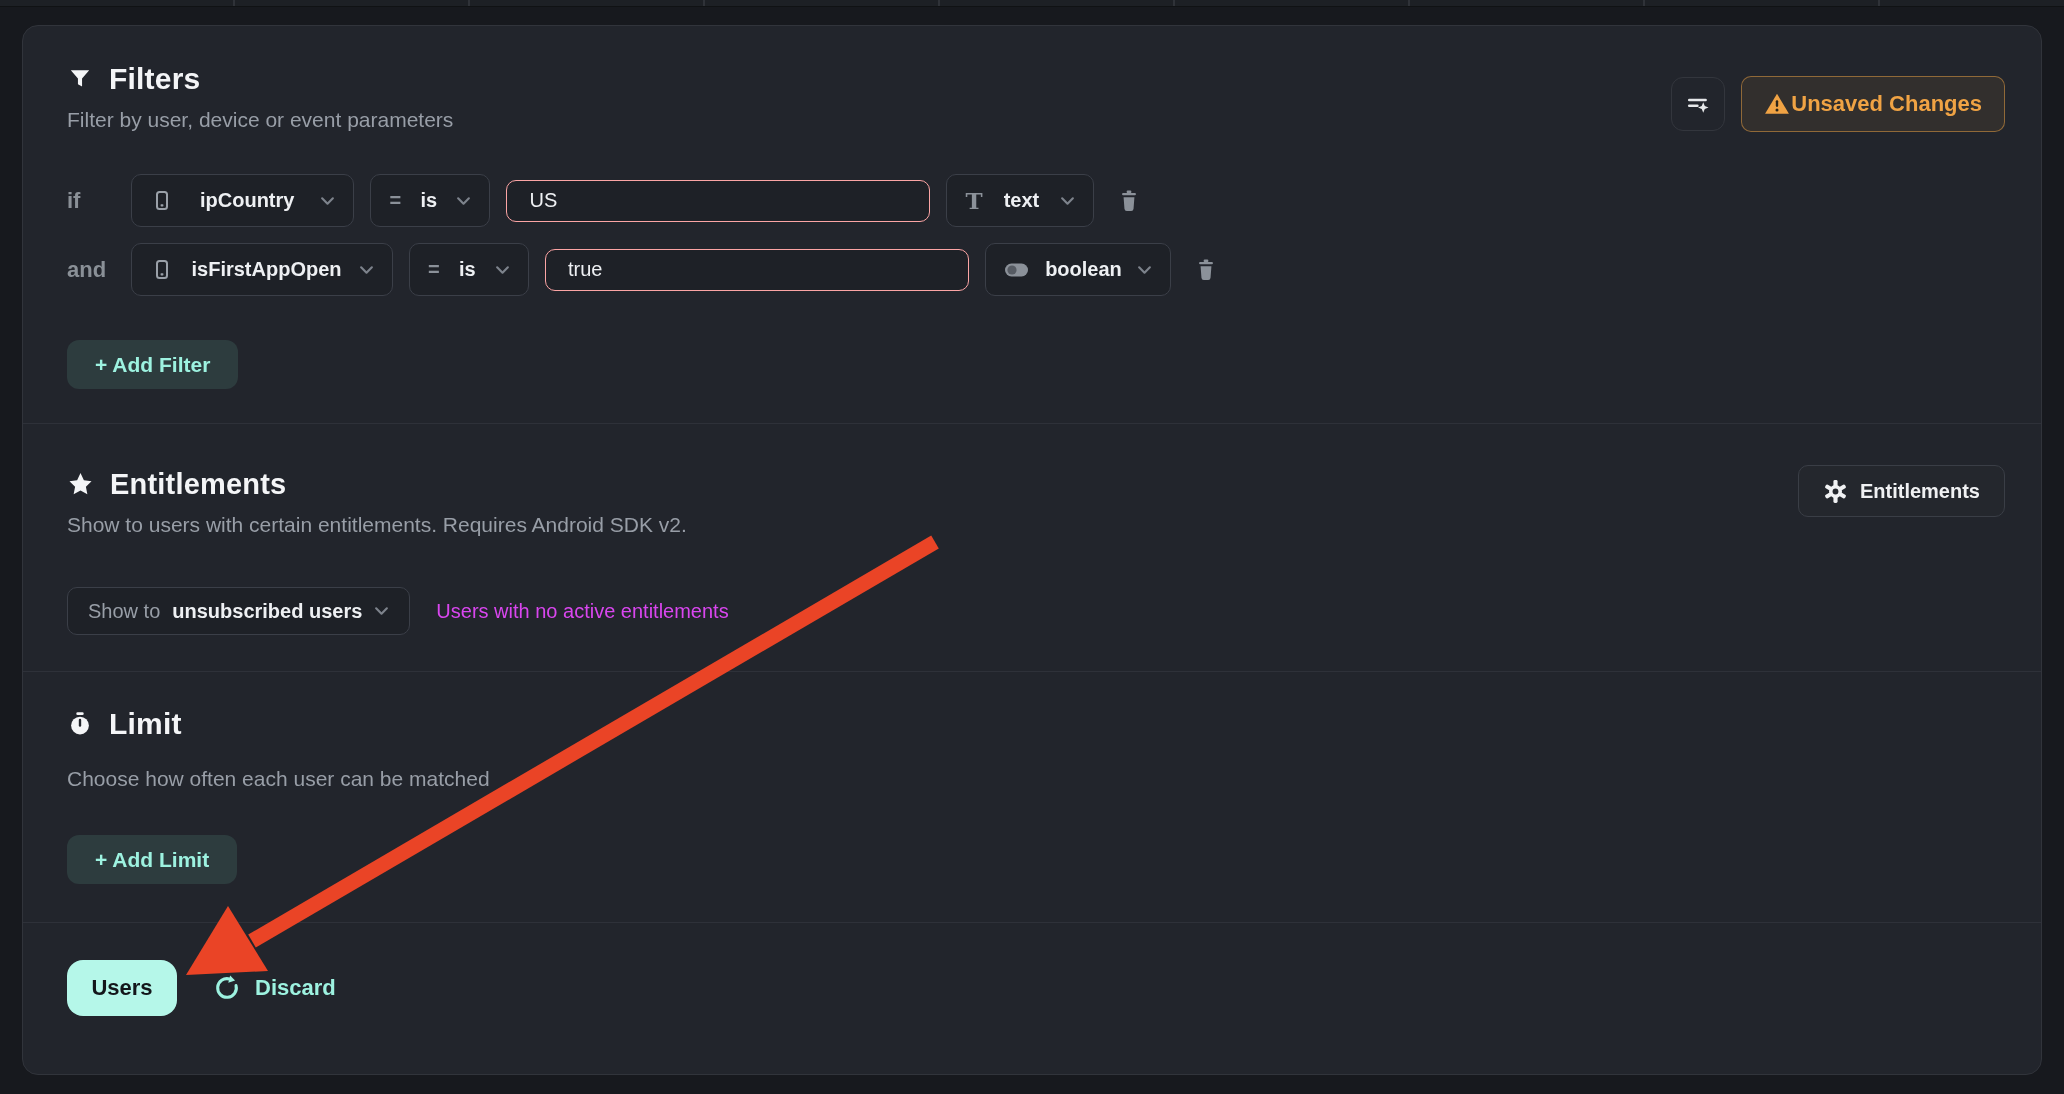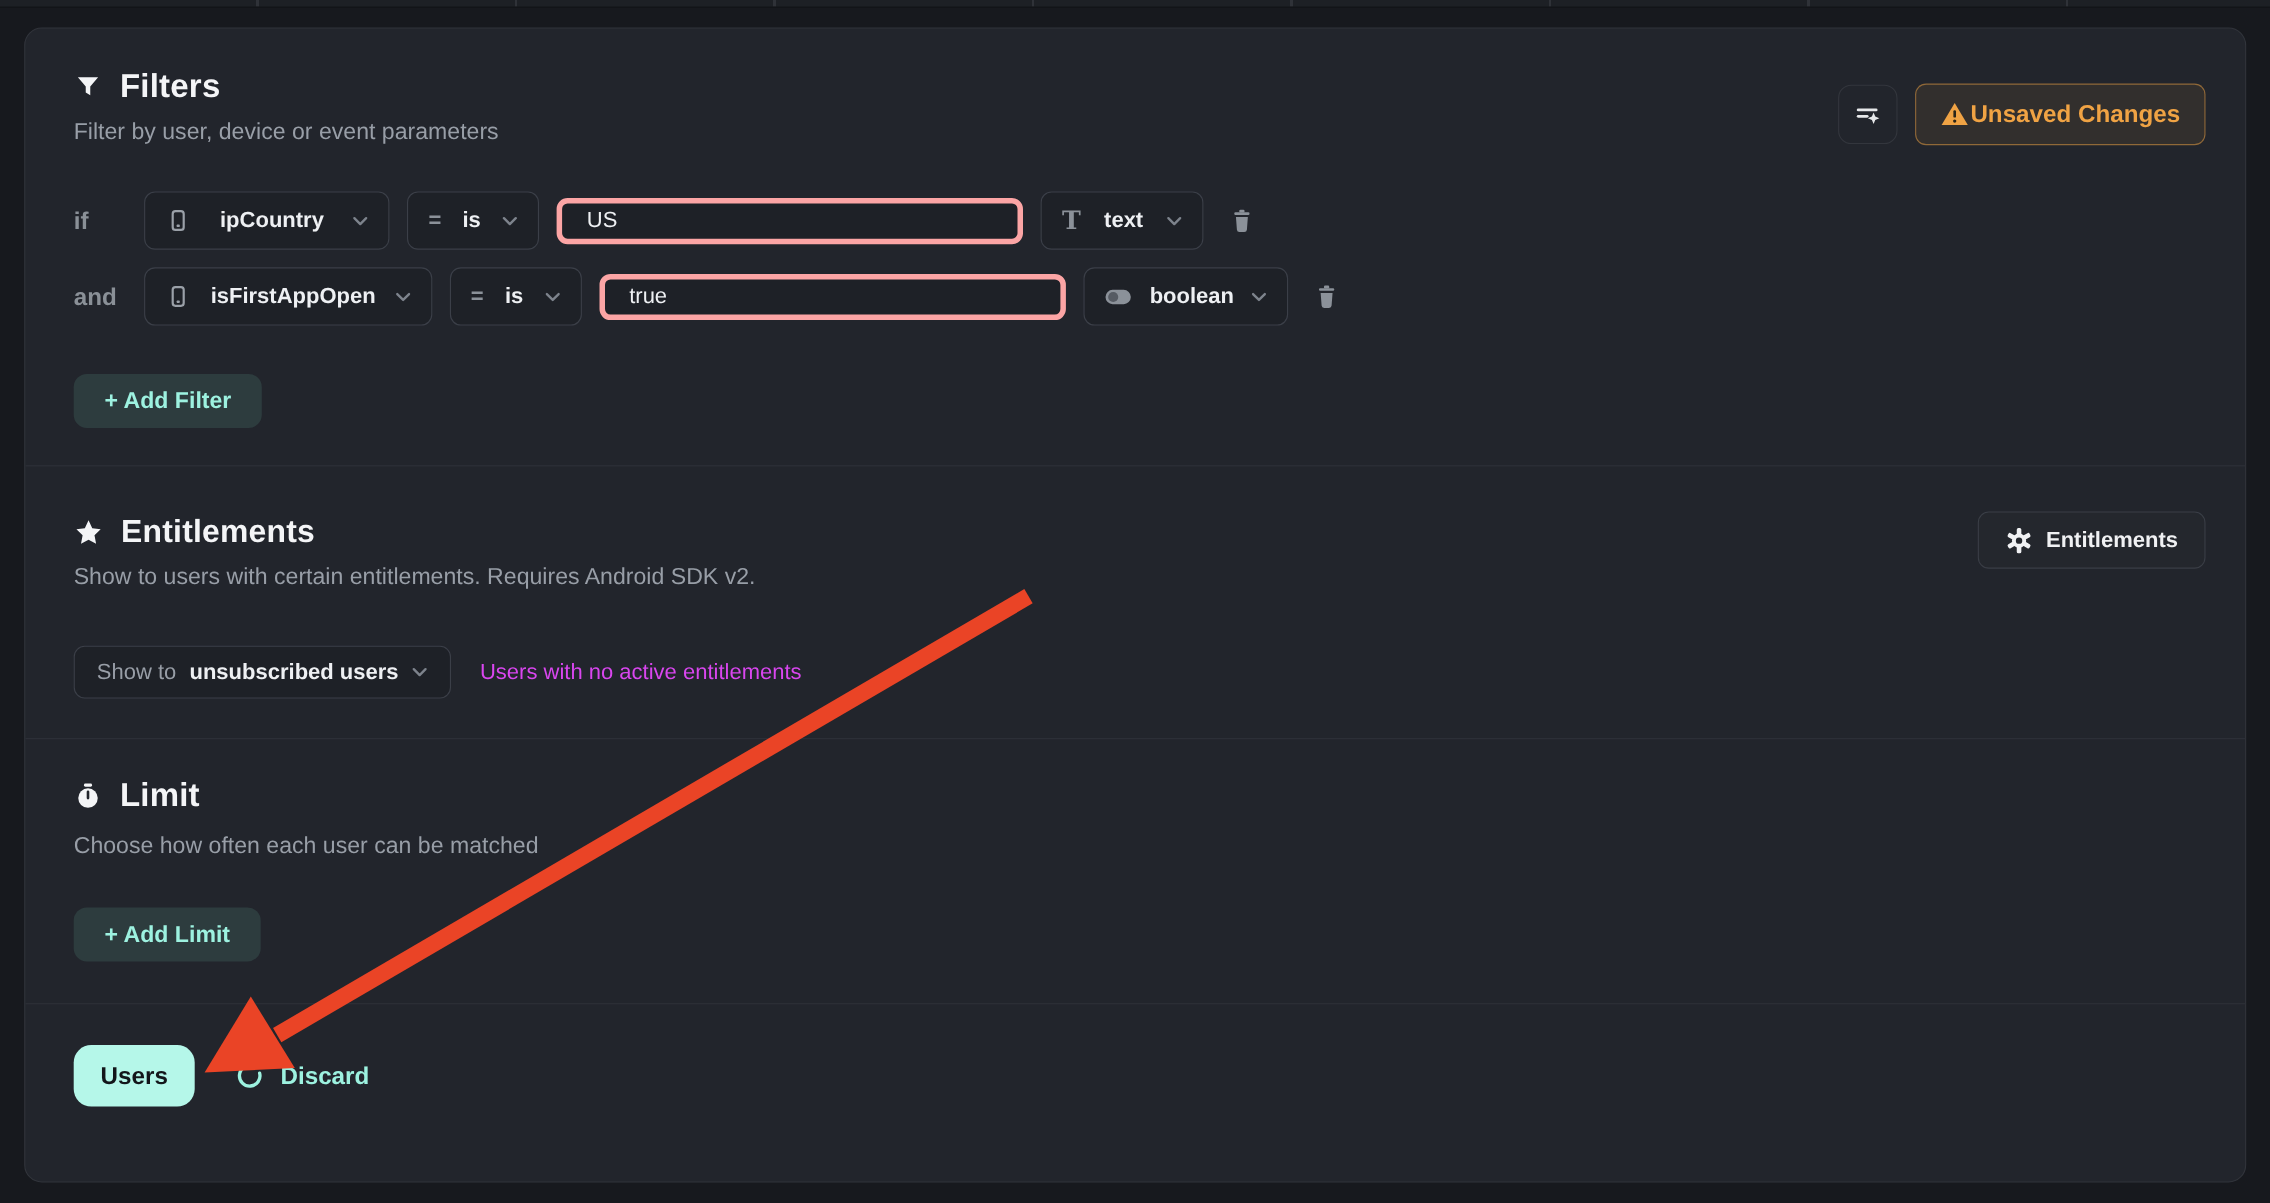--- a/index.html
+++ b/index.html
@@ -44,21 +44,21 @@
   }
   .pill .lbl { white-space:nowrap; }
   .pill .eq { color:#8b9199; font-weight:700; }
   .w-field1 { min-width:206px;gap:26px; }
   .w-field2 { min-width:262px; }
   .w-op { min-width:120px; }
   .w-type1 { min-width:148px; }
   .w-type2 { min-width:186px; }
   .val {
     width:424px; height:42px;
-    background:#1e2127; border:5px solid #fca5a5; border-radius:10px;
+    background:#1e2127; border:1px solid #fca5a5; border-radius:10px;
     color:#eef0f3; font-size:20px; font-weight:500; padding:0 22px;
     font-family:"Liberation Sans", sans-serif; outline:none;
   }
   .t-glyph { font-family:"DejaVu Serif", serif; color:#8b9199; font-size:23px; font-weight:600; line-height:1; }
   .trash-btn { background:none; border:none; cursor:pointer; display:inline-flex; padding:6px; }
 
   .btn-row { display:flex; gap:18px; margin-top:44px; }
   .soft-btn {
     height:49px; padding:0 28px; border:none; border-radius:12px;
     background:#2d3c3e; color:#9df2e0; font-size:21px; font-weight:700;
@@ -99,21 +99,21 @@
     height:48px; display:inline-flex; align-items:center; gap:12px;
     background:#1e2127; border:1px solid #3b3f48; border-radius:10px;
     padding:0 20px; cursor:pointer; font-family:"Liberation Sans", sans-serif;
   }
   .show-pill .muted { color:#989ea7; font-size:20px; }
   .show-pill .value { color:#eef0f3; font-size:20px; font-weight:600; }
   .helper { margin-left:26px; color:#d946ef; font-size:20px; }
 
   
   .sec-limit { padding-top:35px; }
-  .sec-limit .sub { margin-top:16px; }
+  .sec-limit .sub { margin-top:26px; }
   .sec-limit .soft-btn { margin-top:44px; }
 
   
   .footer { display:flex; align-items:center; gap:36px; padding:37px 36px 0 44px; }
   .save-btn {
     width:110px; height:56px; border:none; border-radius:16px;
     background:#b5f7e9; color:#13161a; font-size:22px; font-weight:700;
     cursor:pointer; font-family:"Liberation Sans", sans-serif;
   }
   .discard-btn {

